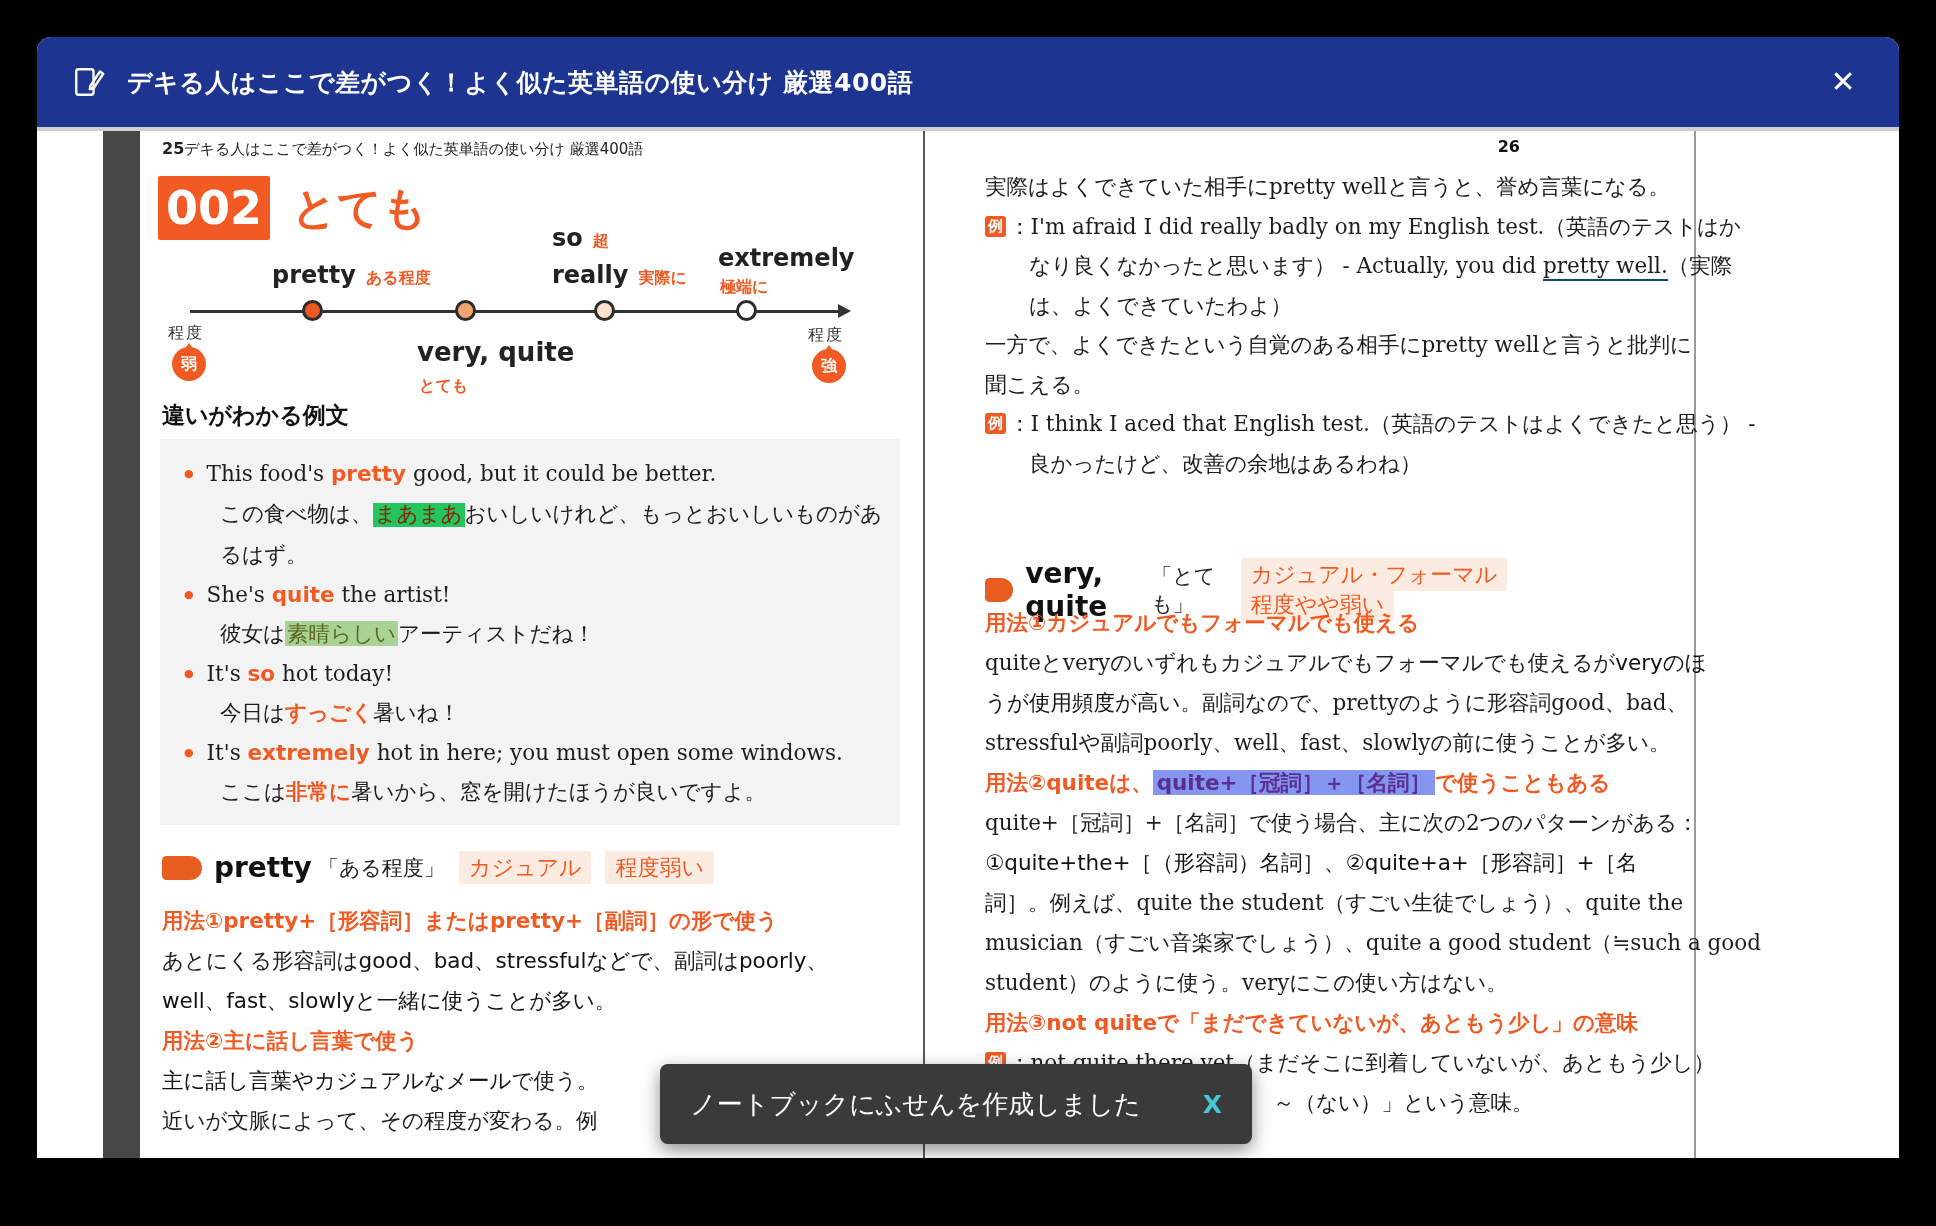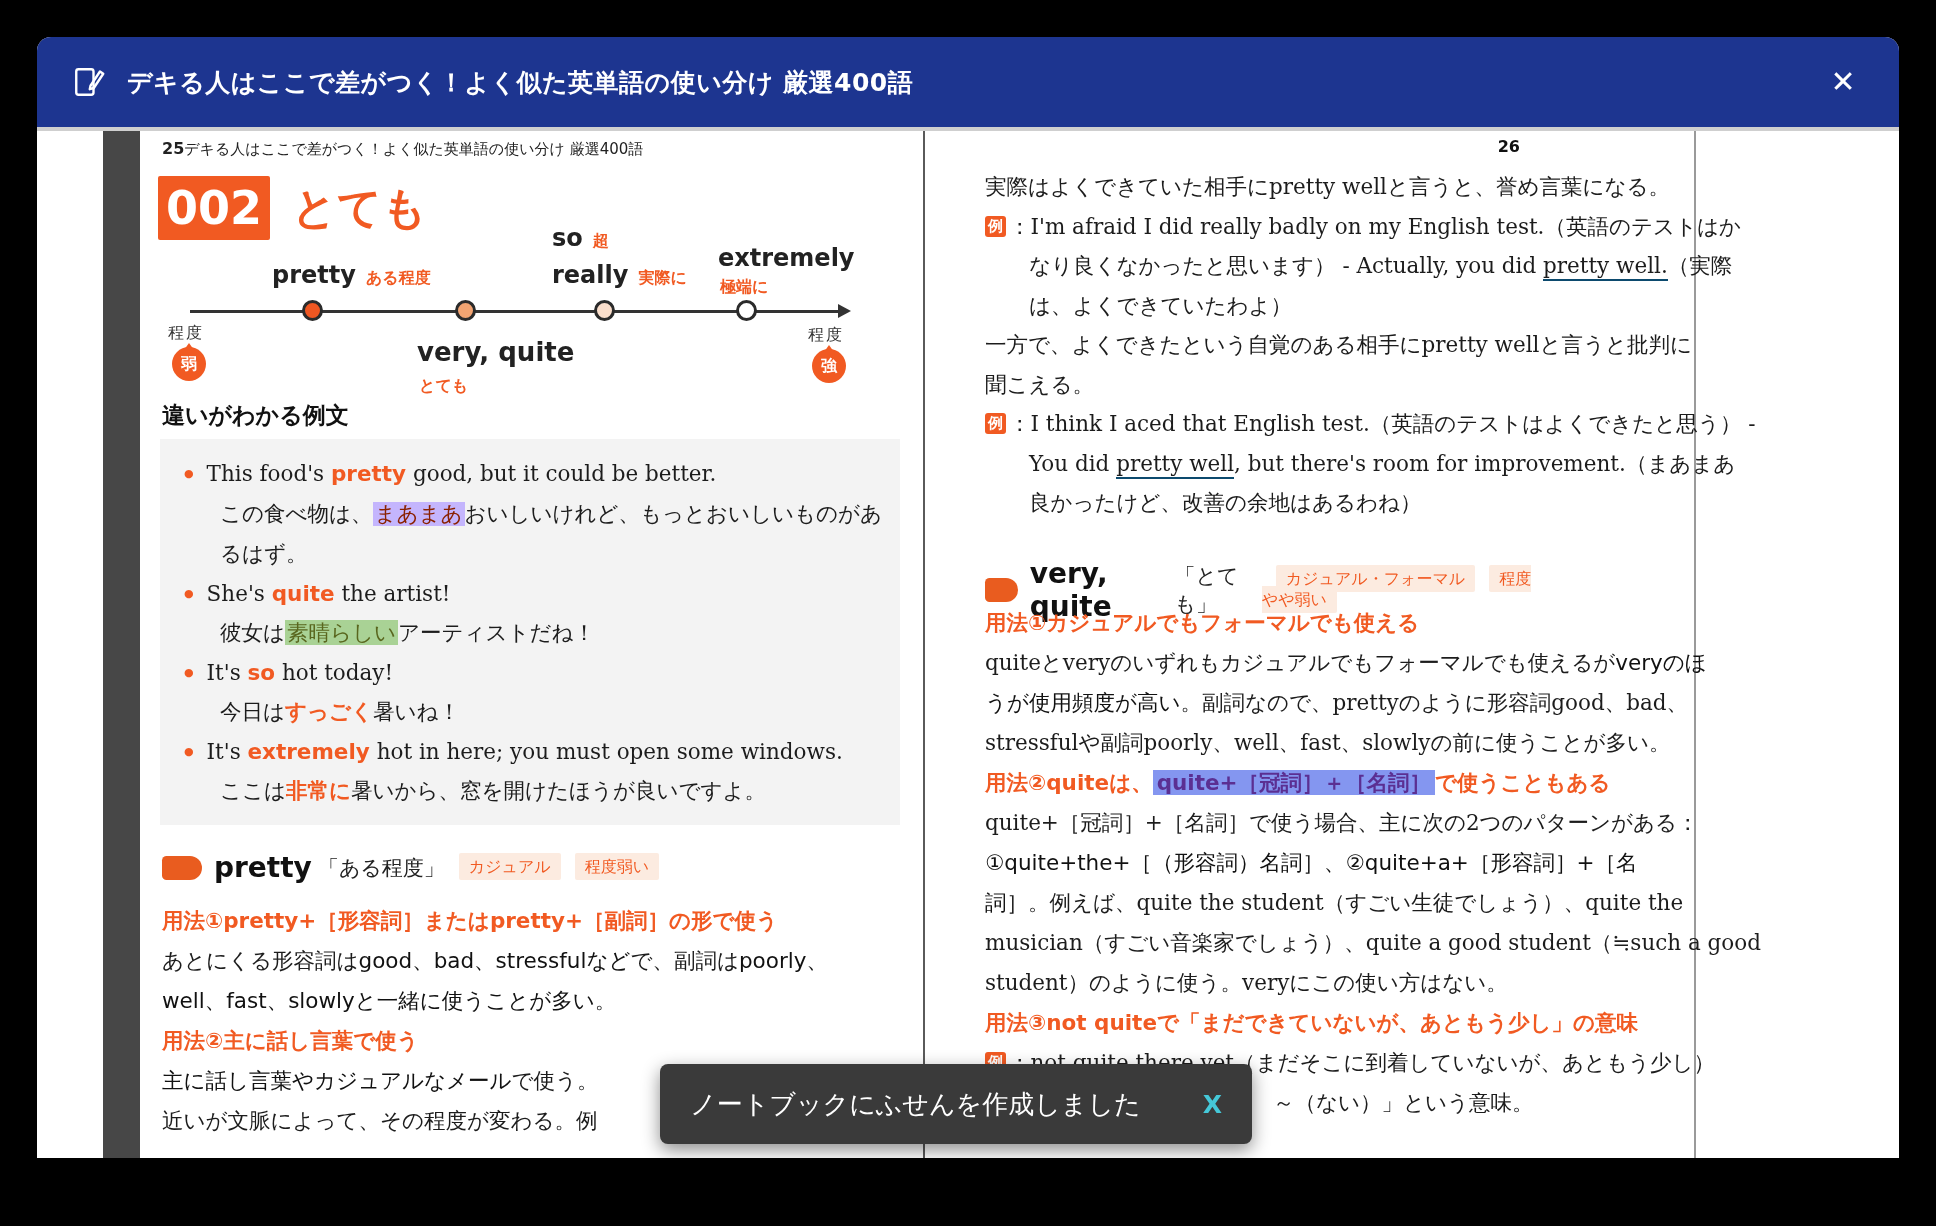--- a/index.html
+++ b/index.html
@@ -29,21 +29,21 @@
   .page{position:absolute;top:0;height:1031px;background:#fff}
   .page-left{left:103px;width:783px}
   .page-right{left:888px;width:619px}
 
   
   .ln{white-space:nowrap}
   .sg-t{font-family:var(--serif);color:#1c1c1c}
   .sg-b{font-family:var(--sans);font-weight:400;color:#111}
   .sg-ob{font-family:var(--sans);font-weight:700;color:var(--orange)}
   .sg-oh{font-family:var(--sans);font-weight:700;color:var(--orange)}
-  .sg-hr{font-family:Liberation Sans, sans-serif;color:#8a2100;background:#c4b5fd;padding:0 2px}
+  .sg-hr{font-family:Liberation Mono, monospace;color:#8a2100;background:#22c55e;padding:0 2px}
   .sg-hg{font-family:var(--serif);color:#59661e;background:#a9d295;padding:0 2px}
   .sg-hp{font-family:var(--sans);font-weight:700;color:#5b2f92;background:#8496f0;padding:0 4px}
   .sg-u{font-family:var(--serif);color:#1c1c1c;border-bottom:2px solid #0c4a6e;padding-bottom:1px}
   .sg-ex{display:inline-block;background:var(--orange);color:#fff;font-family:var(--sans);
     font-weight:700;font-size:15px;line-height:1;padding:3px 3px;border-radius:3px;vertical-align:3px;margin-right:3px}
   .l-en{padding-left:6px}
   .l-en::before{content:"●";color:var(--orange);font-size:11px;vertical-align:4px;margin-right:13px}
   .l-ja{padding-left:42px}
   .l-ind{padding-left:44px}
   .l-bigind{padding-left:288px}
@@ -84,21 +84,21 @@
   .drop-strong{left:650px;top:130px}
 
   .ex-heading{position:absolute;left:22px;top:269px;font-size:23px;font-weight:700;color:#111}
   .ex-box{position:absolute;left:20px;top:308px;width:740px;height:386px;background:#f3f3f3;
     padding:15px 18px;font-size:21.5px;line-height:39.5px}
 
   .wordhead{position:absolute;display:flex;align-items:center}
   .wordhead .pill{width:40px;height:24px;background:#e95c1f;border-radius:5px 13px 13px 5px;margin-right:12px}
   .wordhead .whw{font-weight:700;font-size:28px;color:#111}
   .wordhead .whg{font-size:21px;color:#222;margin-left:6px}
-  .tag{background:#fcebe0;color:var(--orange);font-size:16px;padding:4px 10px;margin-left:14px;border-radius:2px}
+  .tag{background:#fcebe0;color:var(--orange);font-size:22px;padding:4px 10px;margin-left:14px;border-radius:2px}
   .wh-left{left:22px;top:720px}
   .wordlines-left{position:absolute;left:22px;top:770px;width:750px;font-size:21.5px;line-height:40px}
 
   
   .pagenum{position:absolute;right:24px;top:6px;font-size:16px;font-weight:700;color:#111}
   .rblockA{position:absolute;left:60px;top:36px;width:705px;font-size:21.5px;line-height:39.5px}
   .wh-right{left:60px;top:426px}
   .rblockB{position:absolute;left:60px;top:472px;width:708px;font-size:21.5px;line-height:40px}
 
   
@@ -196,21 +196,20 @@
     <div class="page page-right">
       <div class="pagenum">26</div>
       <div class="rblockA">
           <div class="ln l-p"><span class="sg-t">実際はよくできていた相手にpretty wellと言うと、誉め言葉になる。</span></div>
           <div class="ln l-p"><span class="sg-ex">例</span><span class="sg-t">：I'm afraid I did really badly on my English test.（英語のテストはか</span></div>
           <div class="ln l-ind"><span class="sg-t">なり良くなかったと思います） - Actually, you did </span><span class="sg-u">pretty well.</span><span class="sg-t">（実際</span></div>
           <div class="ln l-ind"><span class="sg-t">は、よくできていたわよ）</span></div>
           <div class="ln l-p"><span class="sg-t">一方で、よくできたという自覚のある相手にpretty wellと言うと批判に</span></div>
           <div class="ln l-p"><span class="sg-t">聞こえる。</span></div>
           <div class="ln l-p"><span class="sg-ex">例</span><span class="sg-t">：I think I aced that English test.（英語のテストはよくできたと思う） -</span></div>
-          <div class="ln l-ind"><span class="sg-t">You did </span><span class="sg-u">pretty well</span><span class="sg-t">, but there's room for improvement.（まあまあ</span></div>
           <div class="ln l-ind"><span class="sg-t">良かったけど、改善の余地はあるわね）</span></div>
         </div>
 
       <div class="wordhead wh-right">
         <span class="pill"></span>
         <span class="whw">very, quite</span>
         <span class="whg">「とても」</span>
         <span><span class="tag">カジュアル・フォーマル</span><span class="tag">程度やや弱い</span></span>
       </div>
       <div class="rblockB">

